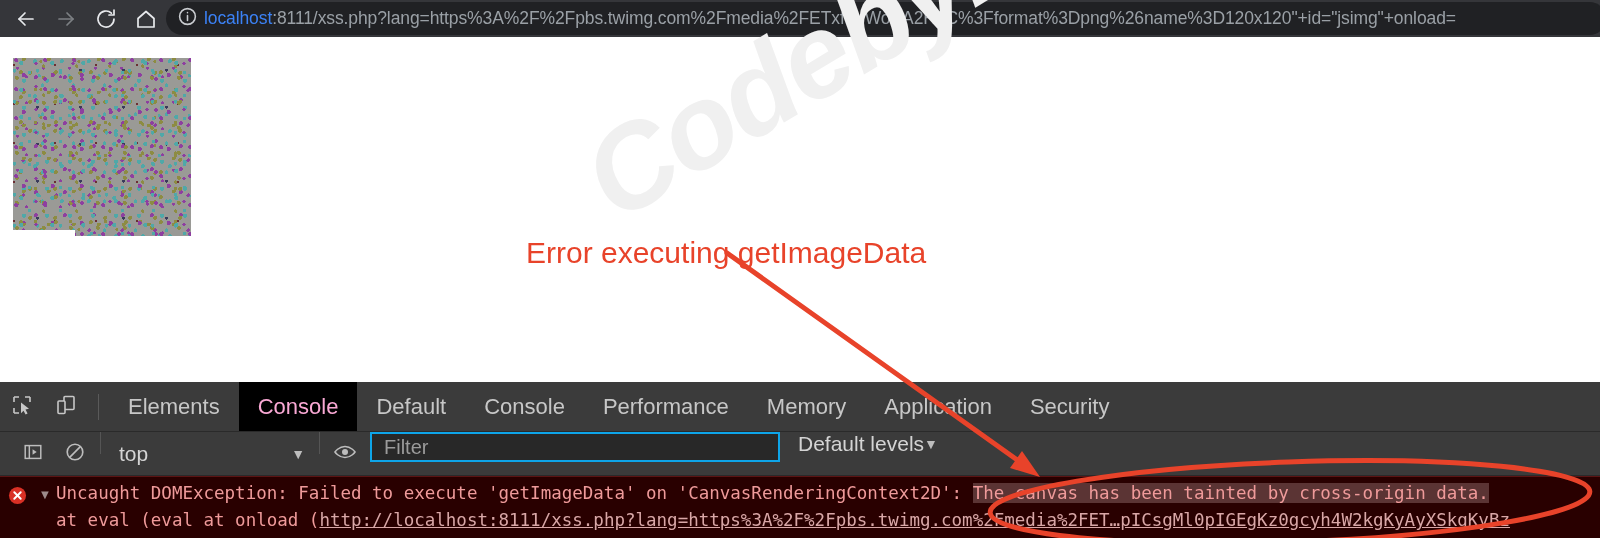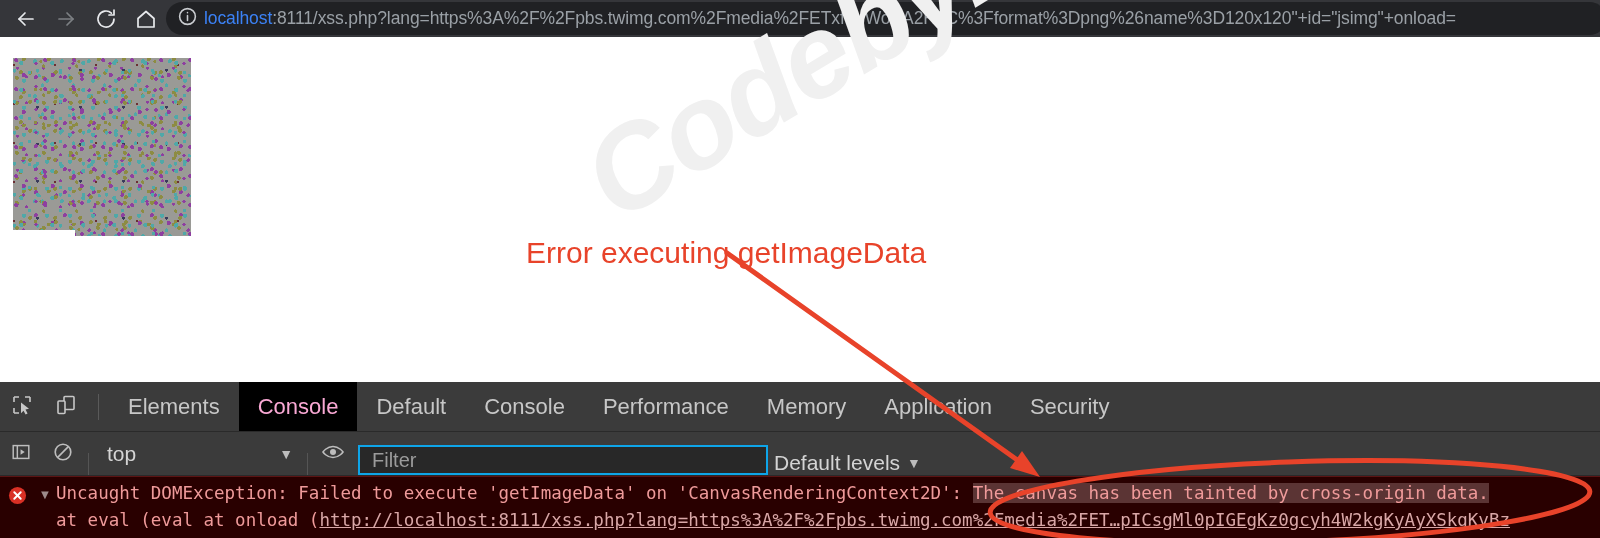--- a/index.html
+++ b/index.html
@@ -187,22 +187,23 @@
   .dt-tab.active {
     background: #000000;
     color: #f9a8d4;
   }
 
   .dt-toolbar {
     position: relative;
     height: 43px;
     background: #3b3b3b;
     display: flex;
-    align-items: flex-end;
+    align-items: flex-start;
     border-bottom: 1px solid #2a2a2a;
+    padding-left: 12px;
   }
   .tb-icon {
     width: 42px; height: 43px;
     display: flex; align-items: center; justify-content: center;
     flex: none;
   }
   .tb-vsep {
     width: 1px; height: 22px;
     background: #555;
     flex: none;
@@ -227,24 +228,24 @@
     border: 2px solid #0ea5e9;
     box-sizing: border-box;
     display: flex;
     align-items: center;
     padding-left: 12px;
     flex: none;
     margin-left: 4px;
   }
   .filter-ph { font-size: 20px; color: #9b9b9b; }
   .levels {
-    margin-left: 6px;
-    display: flex;
-    align-items: center;
-    gap: 7px;
+    margin-left: 18px;
+    display: flex;
+    align-items: center;
+    gap: 0;
     flex: none;
   }
   .levels-label { font-size: 21px; color: #d4d4d4; }
 
   
   .console-body {
     position: relative;
     background: #290000;
     height: 62px;
     border-top: 1px solid #5c1414;

